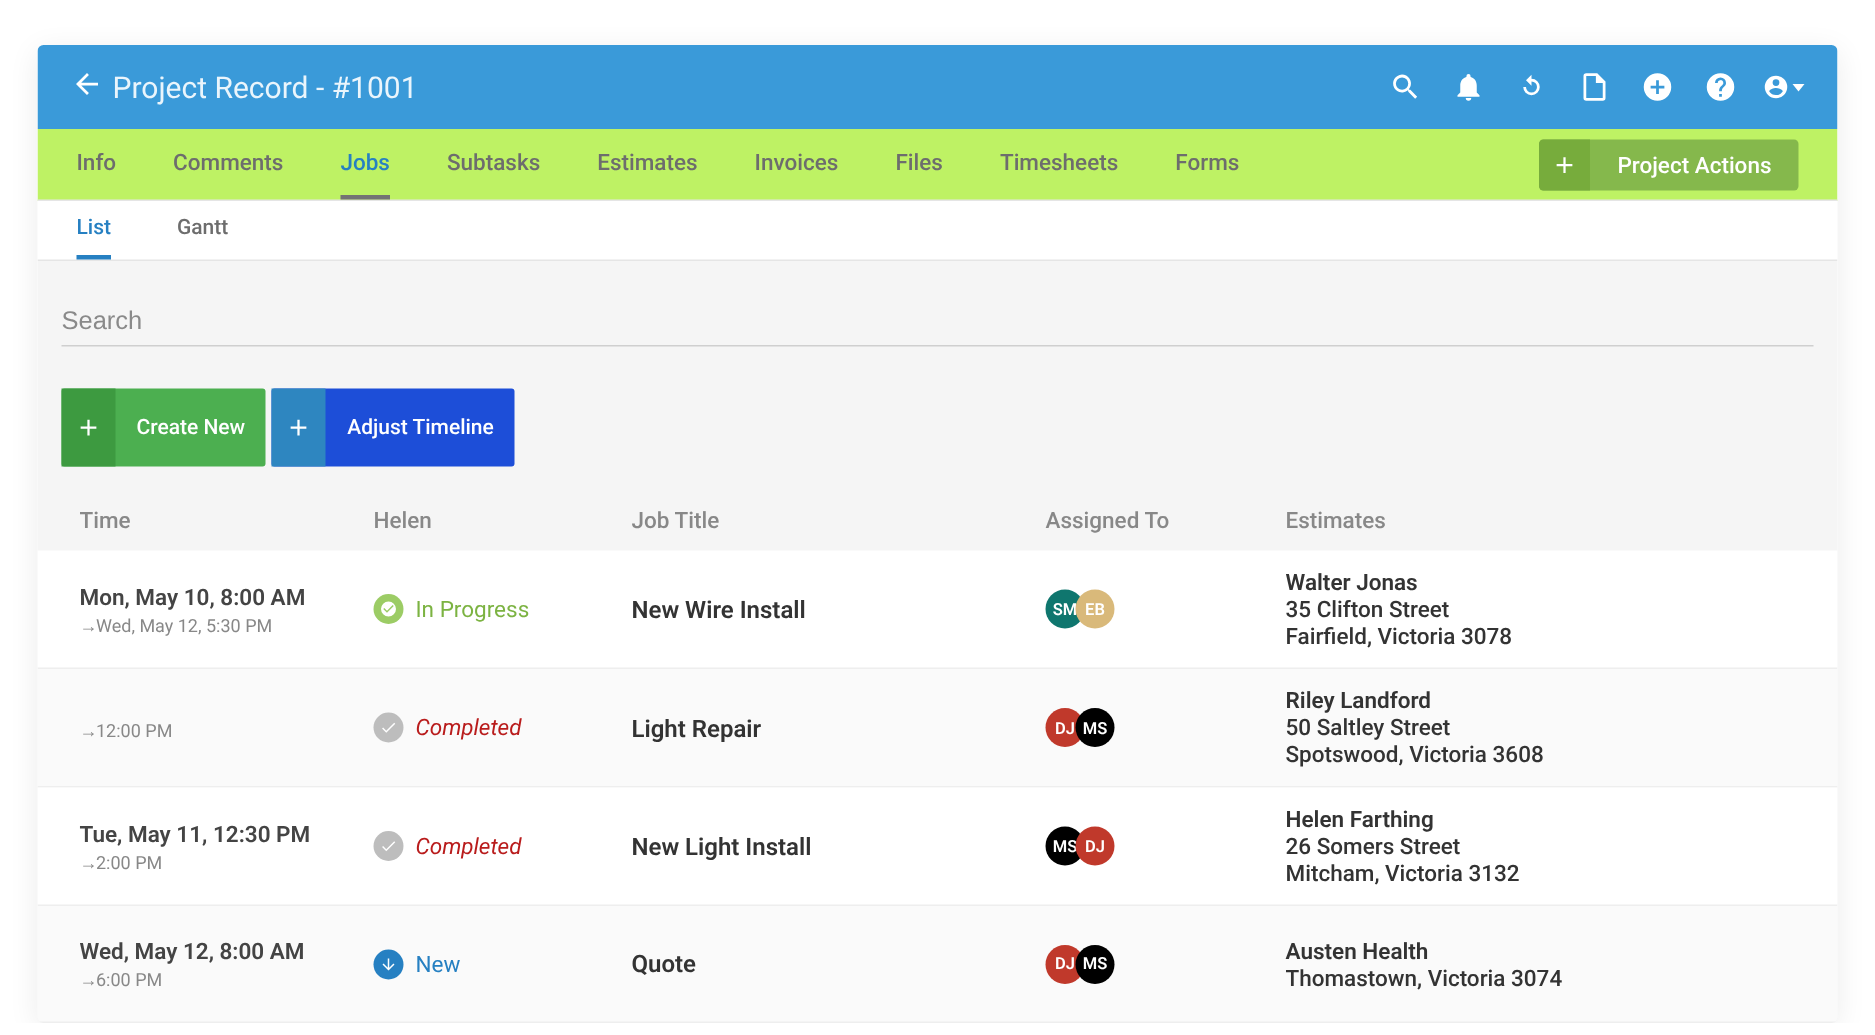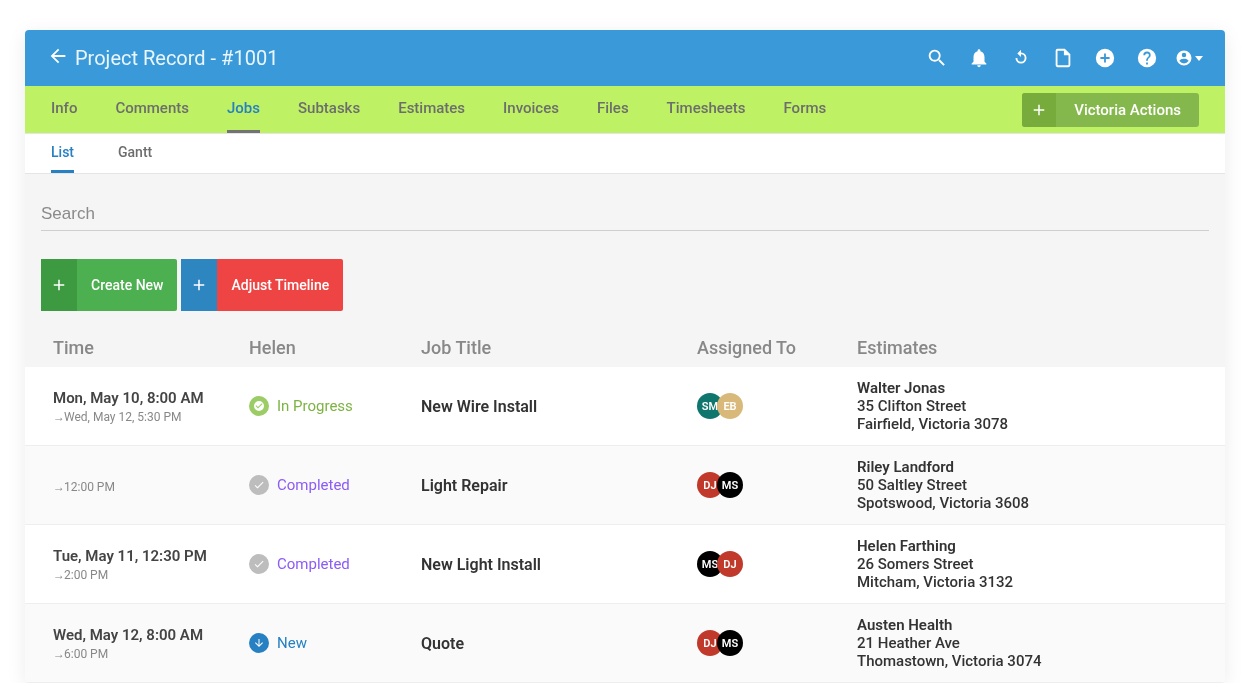--- a/index.html
+++ b/index.html
@@ -35,45 +35,45 @@
 .search-row input { width:100%; border:none; border-bottom:1px solid #cfcfcf; background:transparent; font-size:17px; color:#8a8a8a; padding: 6px 0; outline:none; }
 .search-row input::placeholder { color:#8a8a8a; }
 
 
 .actions-row { display:flex; padding: 22px 10px 16px; gap:4px; margin:0 6px;}
 .btn { display:flex; align-items:center; color:#fff; font-weight:500; font-size:14px; border-radius:2px; cursor:pointer; height:52px;text-align:center; }
 .btn .plus { width:36px; height:100%; display:flex; align-items:center; justify-content:center; }
 .btn .blbl { padding: 0 14px; }
 .btn.green { background:#4caf50; }
 .btn.green .plus { background:#3d9a40; }
-.btn.blue { background:#ef4444; }
+.btn.blue { background:#1d4ed8; }
 .btn.blue .plus { background:#2e86c0; }
 
 
 .table { background:#f5f5f5; }
 .thead, .trow { display:flex; padding: 0 28px; align-items:center; }
-.thead { height:40px; color:#888; font-size:18px; font-weight:500; }
+.thead { height:40px; color:#888; font-size:15px; font-weight:500; }
 .col-time { width:196px; }
 .col-status { width:172px; }
 .col-title { width:276px; }
 .col-assigned { width:160px; }
 .col-customer { flex:1; }
 
 .trow { background:#fff; min-height:78px; border-bottom:1px solid #eee; padding-top:12px; padding-bottom:12px; }
 .trow.alt { background:#fafafa; }
 .time-primary { color:#444; font-size:15px; font-weight:600; }
 .time-secondary { color:#888; font-size:12px; margin-top:3px; }
 .time-secondary .arrow { letter-spacing:-1px; }
 
 .status-cell { display:flex; align-items:center; gap:8px; font-size:15px; }
 .status-icon { width:20px; height:20px; border-radius:50%; display:inline-flex; align-items:center; justify-content:center; }
 .status-icon svg { width:12px; height:12px; fill:#fff; }
 .st-inprogress { color:#7cb342; }
 .st-inprogress .status-icon { background:#9ccc65; }
-.st-completed { color:#8b5cf6; }
+.st-completed { color:#b91c1c;font-style:italic; }
 .st-completed .status-icon { background:#bdbdbd; }
 .st-new { color:#2680c2; }
 .st-new .status-icon { background:#2680c2; }
 
 .job-title { color:#333; font-size:16px; font-weight:600; }
 
 .avatars { display:flex; }
 .av { width:26px; height:26px; border-radius:50%; font-size:11px; font-weight:600; color:#fff; display:flex; align-items:center; justify-content:center; margin-right:-6px; }
 .av.brown { background:#0f766e; }
 .av.tan { background:#d9b97a; }
@@ -136,21 +136,21 @@
 
   <div class="tabbar">
     <div id="main-tabs" style="display: contents;"><span class="tab">Info</span><span class="tab">Comments</span><span class="tab active">Jobs</span><span class="tab">Subtasks</span><span class="tab">Estimates</span><span class="tab">Invoices</span><span class="tab">Files</span><span class="tab">Timesheets</span><span class="tab">Forms</span></div>
     <span class="tabspacer"></span>
     <div class="proj-actions">
       <span class="plus-part">
           <svg viewBox="0 0 24 24" width="18" height="18" fill="#fff">
             <path d="M19 13h-6v6h-2v-6H5v-2h6V5h2v6h6v2z"></path>
           </svg>
         </span>
-      <span class="lbl">Victoria Actions</span>
+      <span class="lbl">Project Actions</span>
     </div>
   </div>
 
   <div class="subtabbar">
     <div id="sub-tabs" style="display: contents;"><span class="tab active">List</span><span class="tab">Gantt</span></div>
   </div>
 
   <div class="content">
     <div class="search-row">
       <input type="text" placeholder="Search" style="">
@@ -292,21 +292,20 @@
       <span class="job-title">Quote</span>
     </div>
     <div class="col-assigned">
       <div class="avatars">
                 <span class="av red">DJ</span>
                 <span class="av olive">MS</span>
               </div>
     </div>
     <div class="col-customer">
       <div class="cust-name">Austen Health</div>
-      <div class="cust-line">21 Heather Ave</div>
       <div class="cust-line">Thomastown, Victoria 3074</div>
     </div>
           </div>
         </div>
     </div>
   </div>
 
 </div>
 
 </body></html>

